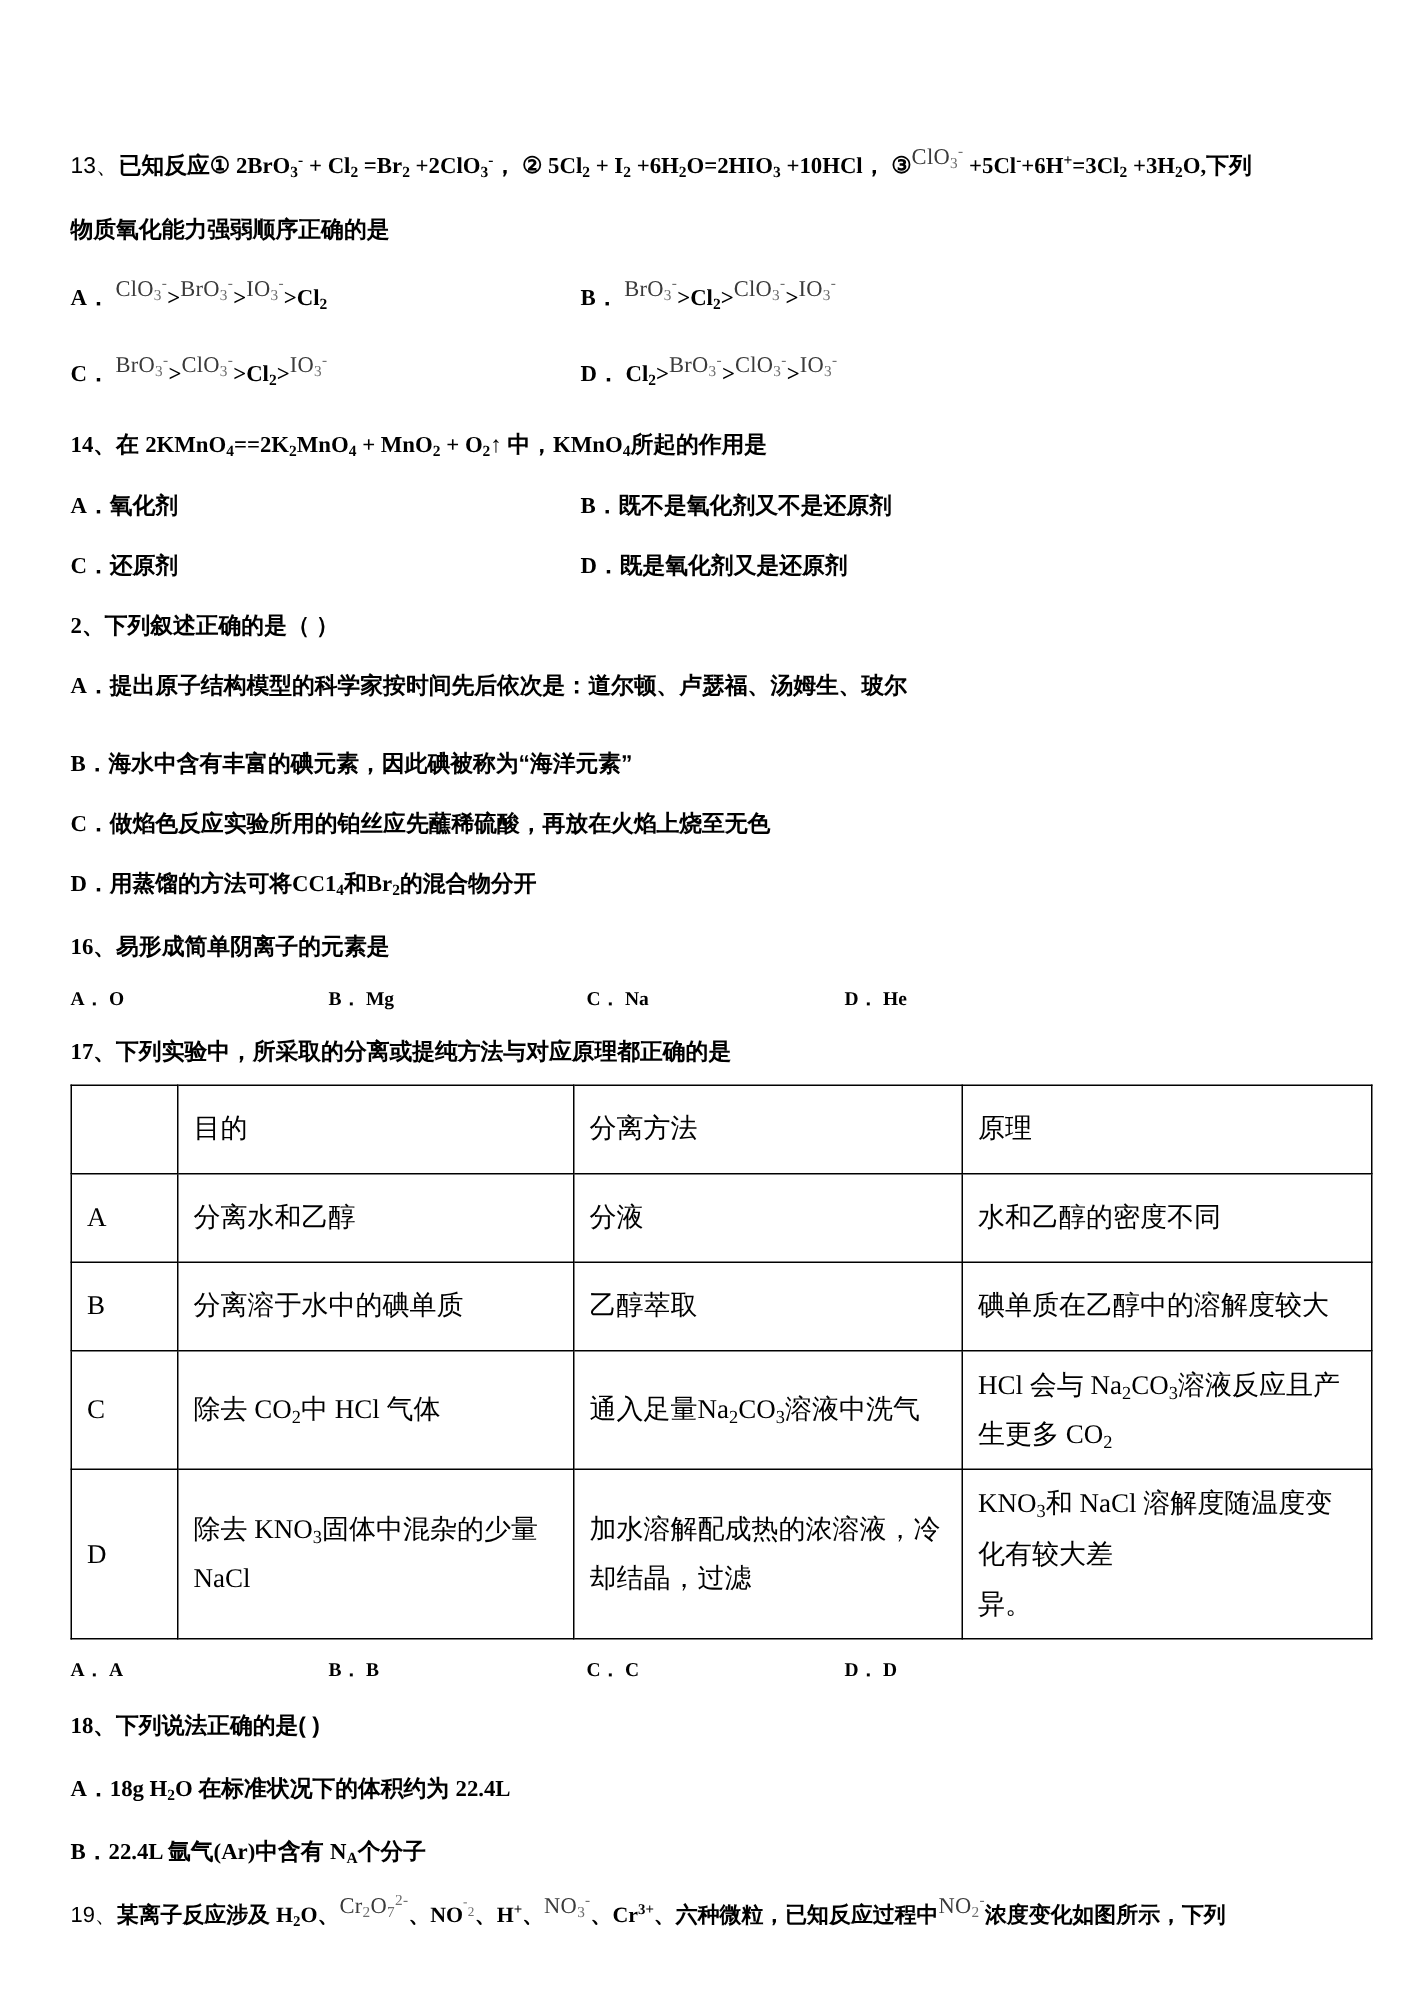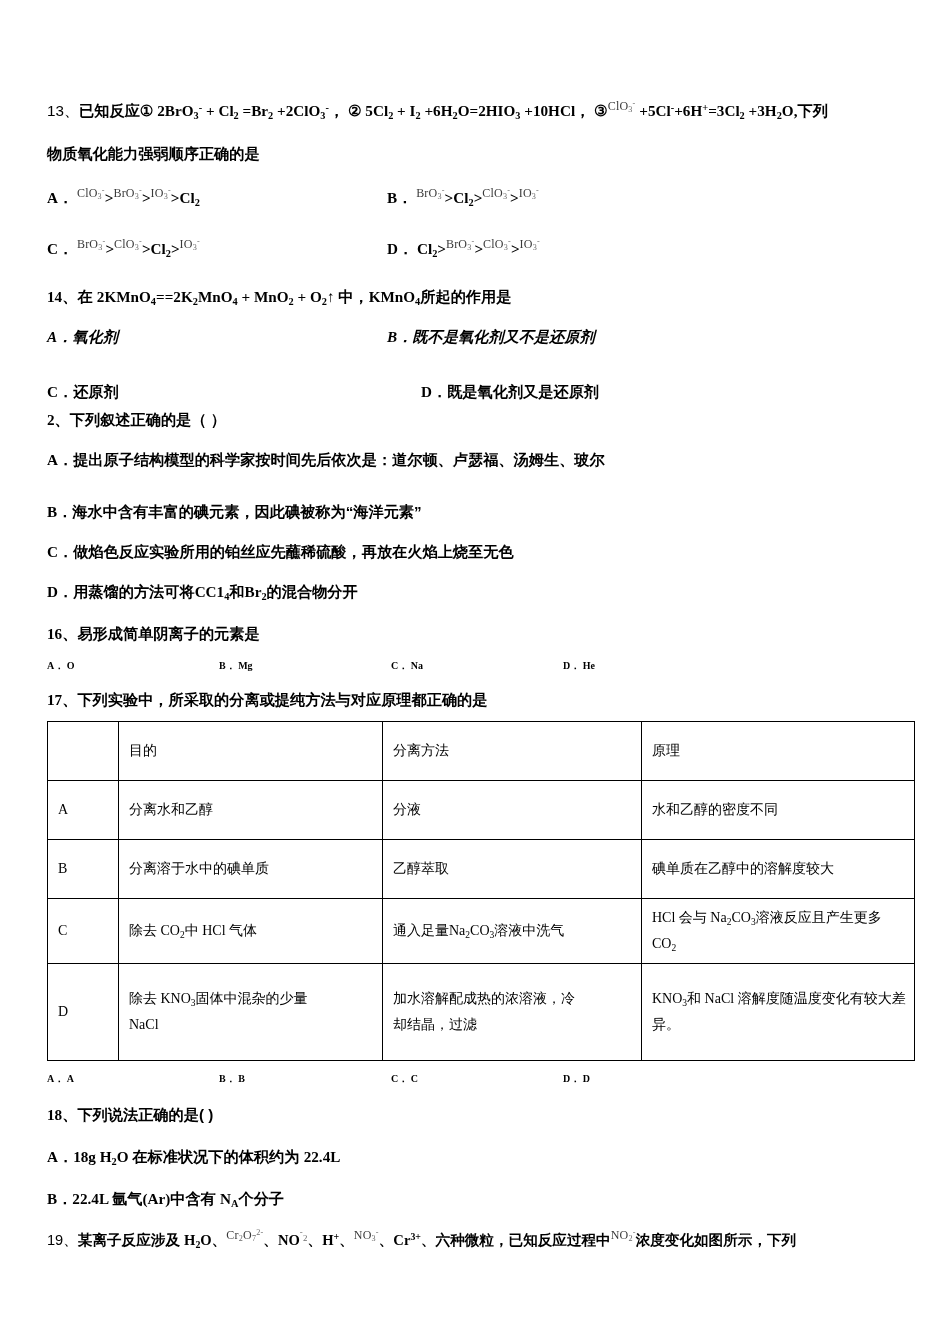--- a/index.html
+++ b/index.html
@@ -56,51 +56,51 @@
   
   .opts2 {
     display: grid;
     grid-template-columns: 340px 1fr;
     font-size: 15.2px;
     font-weight: bold;
   }
   .opts4 {
     display: grid;
     grid-template-columns: 172px 172px 172px 1fr;
-    font-size: 10px;
+    font-size: 13px;
     font-weight: bold;
   }
   .opt { white-space: nowrap; }
   .optlab { font-family: "Liberation Serif", serif; font-weight: bold; }
 
   
   sub { font-size: 0.68em; vertical-align: -0.28em; line-height: 0; }
   sup { font-size: 0.68em; vertical-align: 0.48em; line-height: 0; }
 
   
   .imgf {
     font-family: "Liberation Serif", "DejaVu Serif", serif;
     font-weight: normal;
     color: #3a3a3a;
-    font-size: 12px;
+    font-size: 15px;
     position: relative;
     top: -6px;
     letter-spacing: 0.2px;
   }
   .imgf sub { color: #6b6b6b; }
   .imgf sup { color: #6b6b6b; }
 
   .gt { font-weight: bold; font-size: 15.2px; }
 
   
   table.sep-table {
     border-collapse: collapse;
     width: 868px;
     table-layout: fixed;
-    font-size: 14px;
+    font-size: 18px;
     font-family: "Liberation Serif", "DejaVu Serif", serif;
   }
   table.sep-table td, table.sep-table th {
     border: 1px solid #000000;
     padding: 6px 8px 6px 10px;
     vertical-align: middle;
     text-align: left;
     font-weight: normal;
     line-height: 1.85;
   }
@@ -146,29 +146,29 @@
           <span class="optlab">D．</span>
           <span class="gt"><b>Cl<sub>2</sub></b>&gt;</span><span class="imgf">BrO<sub>3</sub><sup>-</sup></span><span class="gt">&gt;</span><span class="imgf">ClO<sub>3</sub><sup>-</sup></span><span class="gt">&gt;</span><span class="imgf">IO<sub>3</sub><sup>-</sup></span>
         </div>
       </div>
     </div>
 
     <div>
       <div class="stem" style="margin-bottom:19px;">
         <span class="num">14、</span><span class="cn">在 </span>2KMnO<sub>4</sub>==2K<sub>2</sub>MnO<sub>4</sub> + MnO<sub>2</sub> + O<sub>2</sub>↑ <span class="cn">中，</span>KMnO<sub>4</sub><span class="cn">所起的作用是</span>
       </div>
-      <div class="opts2" style="margin-bottom:34px;font-style:italic;">
+      <div class="opts2" style="margin-bottom:19px;">
         <div class="opt cn">
           <span class="optlab">A．</span><span>氧化剂</span>
         </div>
         <div class="opt cn">
           <span class="optlab">B．</span><span>既不是氧化剂又不是还原剂</span>
         </div>
       </div>
-      <div class="opts2" style="margin-bottom:6px;gap:34px;">
+      <div class="opts2" style="margin-bottom:19px;">
         <div class="opt cn">
           <span class="optlab">C．</span><span>还原剂</span>
         </div>
         <div class="opt cn">
           <span class="optlab">D．</span><span>既是氧化剂又是还原剂</span>
         </div>
       </div>
     </div>
 
     <div>

